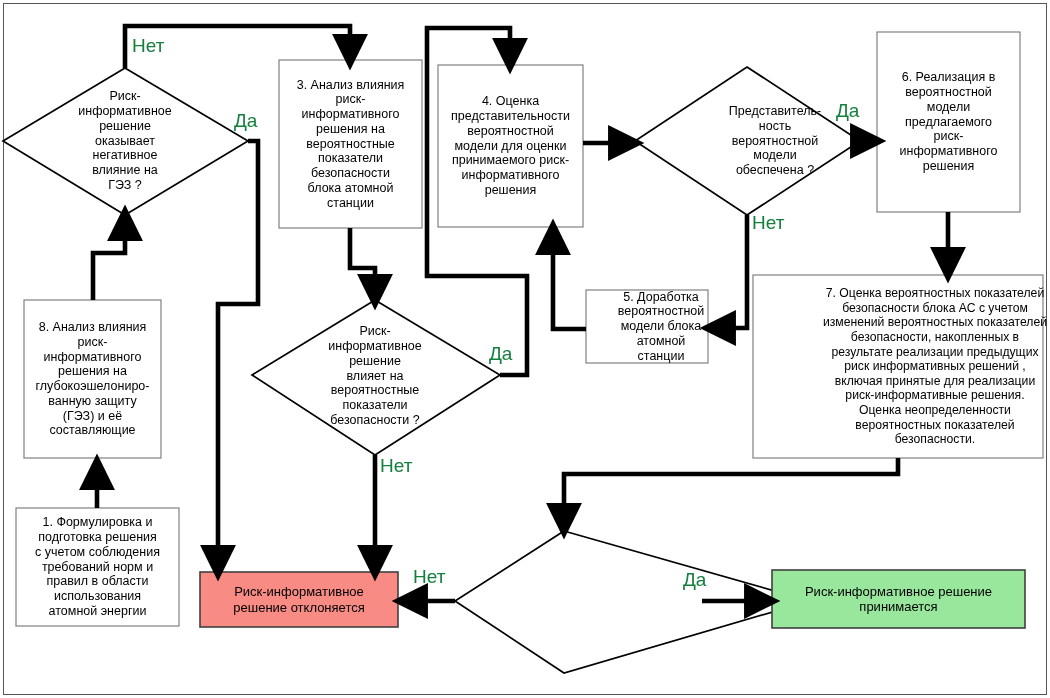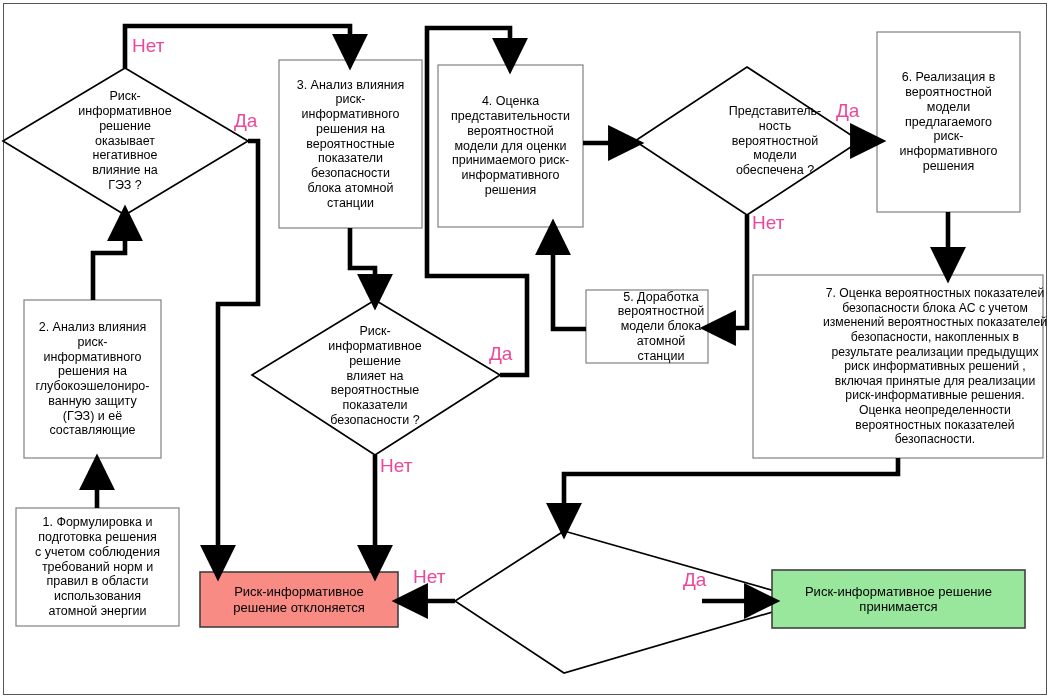--- a/index.html
+++ b/index.html
@@ -46,21 +46,21 @@
     white-space: pre-line;
     box-sizing: border-box;
     pointer-events: auto;
   }
   .proc-text { font-size: 12.5px; }
   .dec-text  { font-size: 12.5px; }
   .term-text { font-size: 13px; }
   .big-text  { font-size: 12.2px; line-height: 1.2; }
   .edge-label {
     position: absolute;
-    color: #ec4899;
+    color: #15803d;
     font-size: 19px;
     font-family: "Liberation Sans", sans-serif;
     font-weight: 400;
     white-space: nowrap;
     line-height: 1;
   }
 </style>
 </head>
 <body>
 
@@ -136,21 +136,21 @@
   </svg>
 
   <div class="node-text proc-text" style="left:16px; top:508px; width:163px; height:118px;">1. Формулировка и
 подготовка решения
 с учетом соблюдения
 требований норм и
 правил в области
 использования
 атомной энергии</div>
 
-  <div class="node-text proc-text" style="left:24px; top:300px; width:137px; height:158px;">2. Анализ влияния
+  <div class="node-text proc-text" style="left:24px; top:300px; width:137px; height:158px;">8. Анализ влияния
 риск-
 информативного
 решения на
 глубокоэшелониро-
 ванную защиту
 (ГЭЗ) и её
 составляющие</div>
 
   <div class="node-text dec-text" style="left:38px; top:78px; width:174px; height:126px;">Риск-
 информативное

